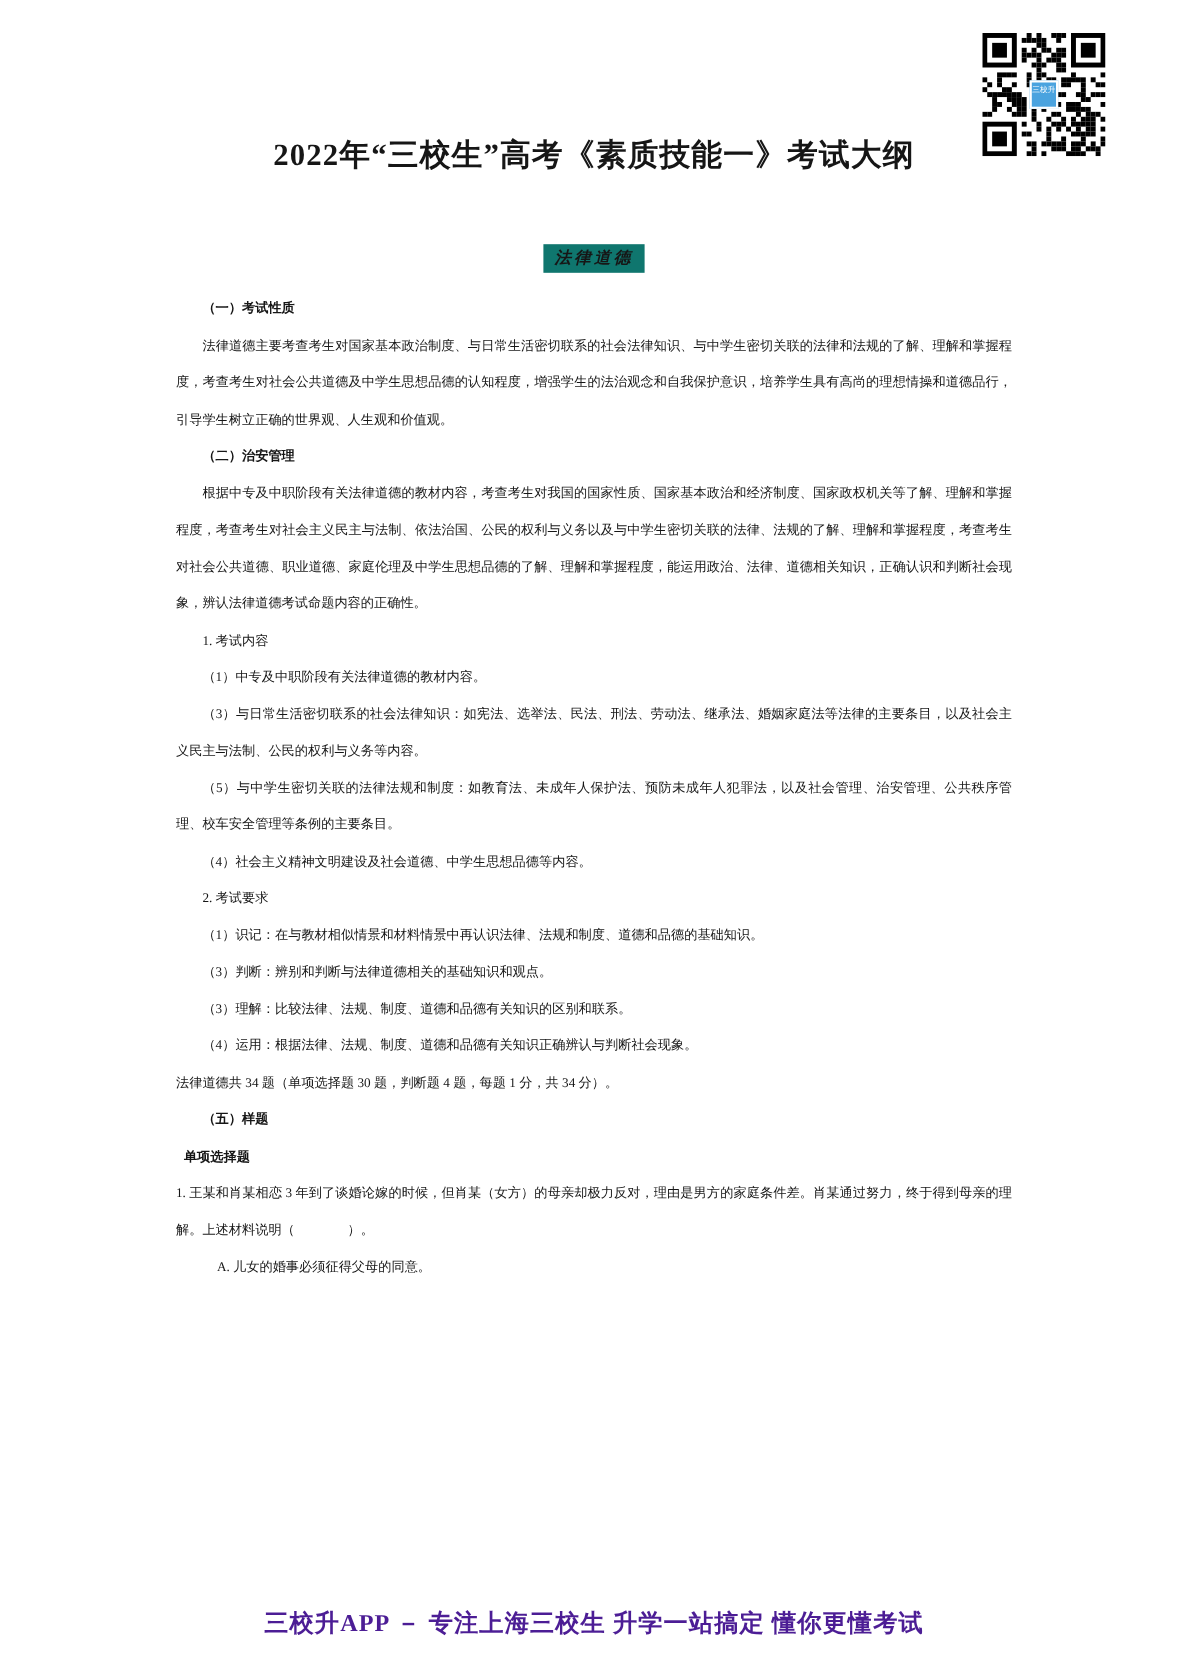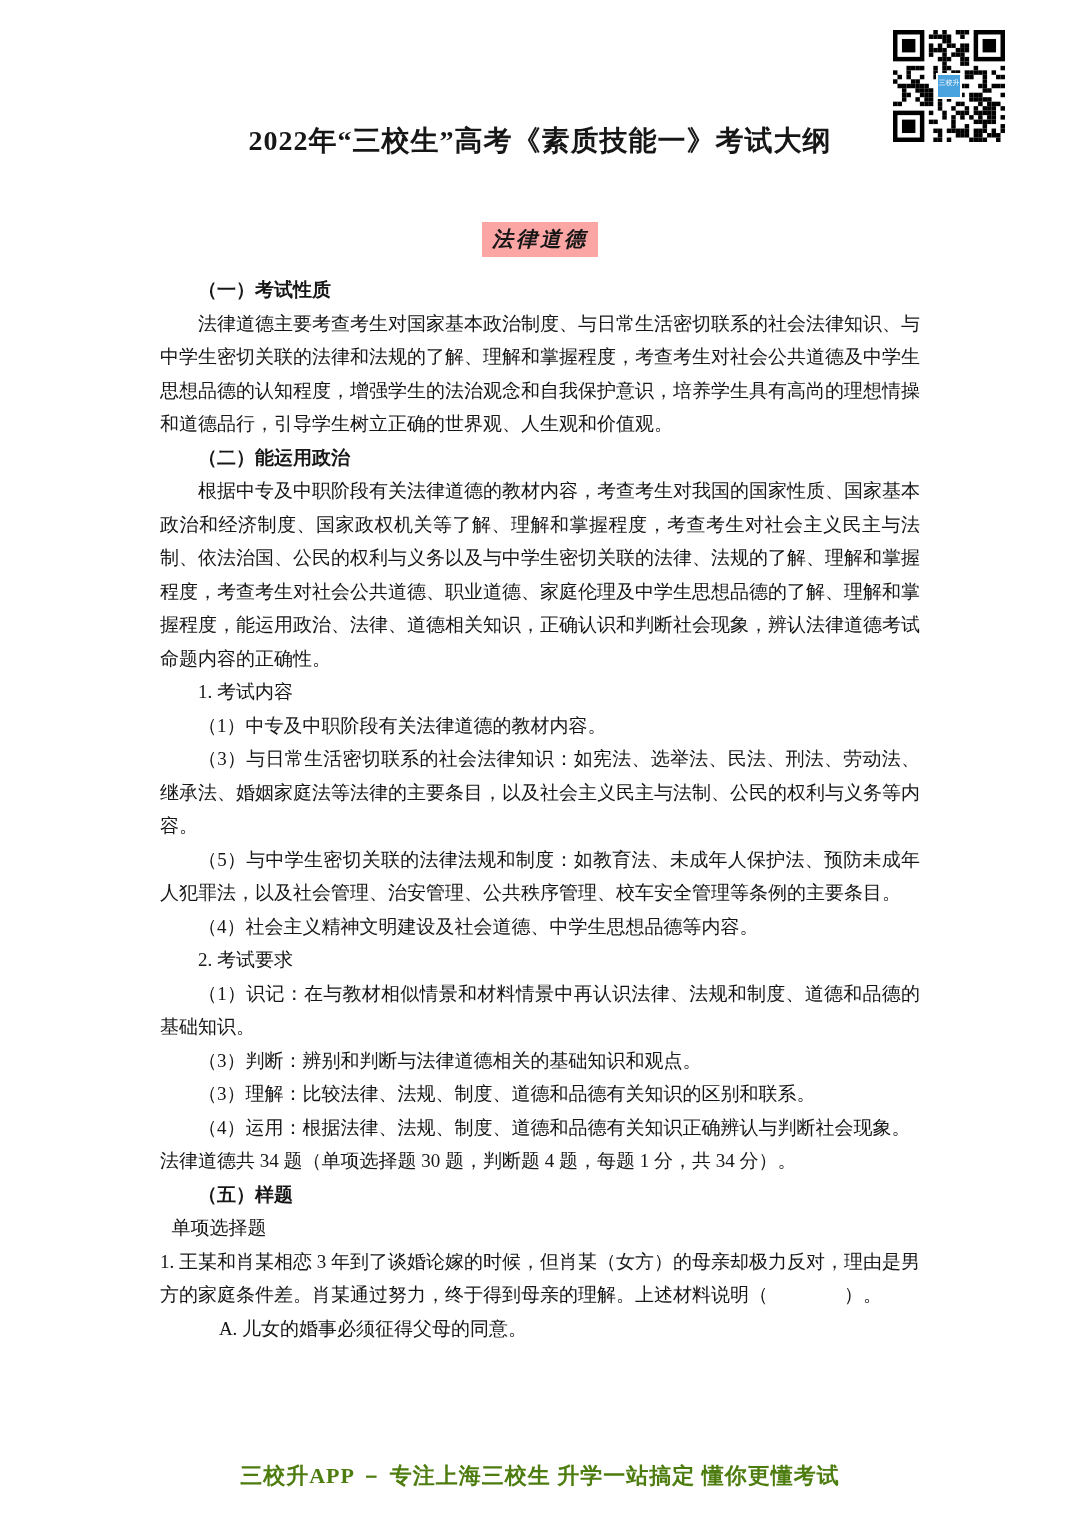--- a/index.html
+++ b/index.html
@@ -60,65 +60,65 @@
     padding: 122px 0 0 0;
     letter-spacing: 1px;
     font-family: "Liberation Serif", "DejaVu Serif", serif;
   }
   .section-title-wrap {
     text-align: center;
     margin-top: 62px;
   }
   .section-title {
     display: inline-block;
-    font-size: 21px;
+    font-size: 15px;
     font-weight: bold;
     font-style: italic;
-    background: #fca5a5;
+    background: #0f766e;
     padding: 3px 10px 4px 10px;
     letter-spacing: 3px;
   }
   .content {
     margin: 0 auto;
     width: 760px;
     padding-top: 16px;
-    font-size: 19px;
+    font-size: 12px;
     line-height: 33.5px;
     text-align: justify;
   }
   .content p {
     margin: 0;
   }
   .h2 {
     font-weight: bold;
     text-indent: 2em;
   }
   .indent2 {
     text-indent: 2em;
   }
   .noindent {
     text-indent: 0;
   }
   .subhead {
     text-indent: 0.6em;
-    font-weight: normal;
+    font-weight: bold;
   }
   .opt {
     text-indent: 3.1em;
   }
   .footer {
     position: absolute;
     left: 0;
     right: 0;
     bottom: 36px;
     text-align: center;
     font-size: 22px;
     font-weight: bold;
     letter-spacing: 1px;
-    color: #4d7c0f;
+    color: #4c1d95;
     font-family: "Liberation Serif", "DejaVu Serif", serif;
   }
 </style>
 </head>
 <body>
 
 <div class="page">
 
   <div class="qr">
     <div class="qrbox" id="qrbox"><svg width="112" height="112" viewBox="0 0 112 112" xmlns="http://www.w3.org/2000/svg">
@@ -332,21 +332,21 @@
 
   <h1 class="doc-title">2022年“三校生”高考《素质技能一》考试大纲</h1>
 
   <div class="section-title-wrap">
     <span class="section-title">法律道德</span>
   </div>
 
   <div class="content" id="content">
       <p class="h2">（一）考试性质</p>
       <p class="indent2">法律道德主要考查考生对国家基本政治制度、与日常生活密切联系的社会法律知识、与中学生密切关联的法律和法规的了解、理解和掌握程度，考查考生对社会公共道德及中学生思想品德的认知程度，增强学生的法治观念和自我保护意识，培养学生具有高尚的理想情操和道德品行，引导学生树立正确的世界观、人生观和价值观。</p>
-      <p class="h2">（二）能运用政治</p>
+      <p class="h2">（二）治安管理</p>
       <p class="indent2">根据中专及中职阶段有关法律道德的教材内容，考查考生对我国的国家性质、国家基本政治和经济制度、国家政权机关等了解、理解和掌握程度，考查考生对社会主义民主与法制、依法治国、公民的权利与义务以及与中学生密切关联的法律、法规的了解、理解和掌握程度，考查考生对社会公共道德、职业道德、家庭伦理及中学生思想品德的了解、理解和掌握程度，能运用政治、法律、道德相关知识，正确认识和判断社会现象，辨认法律道德考试命题内容的正确性。</p>
       <p class="indent2">1. 考试内容</p>
       <p class="indent2">（1）中专及中职阶段有关法律道德的教材内容。</p>
       <p class="indent2">（3）与日常生活密切联系的社会法律知识：如宪法、选举法、民法、刑法、劳动法、继承法、婚姻家庭法等法律的主要条目，以及社会主义民主与法制、公民的权利与义务等内容。</p>
       <p class="indent2">（5）与中学生密切关联的法律法规和制度：如教育法、未成年人保护法、预防未成年人犯罪法，以及社会管理、治安管理、公共秩序管理、校车安全管理等条例的主要条目。</p>
       <p class="indent2">（4）社会主义精神文明建设及社会道德、中学生思想品德等内容。</p>
       <p class="indent2">2. 考试要求</p>
       <p class="indent2">（1）识记：在与教材相似情景和材料情景中再认识法律、法规和制度、道德和品德的基础知识。</p>
       <p class="indent2">（3）判断：辨别和判断与法律道德相关的基础知识和观点。</p>
       <p class="indent2">（3）理解：比较法律、法规、制度、道德和品德有关知识的区别和联系。</p>

